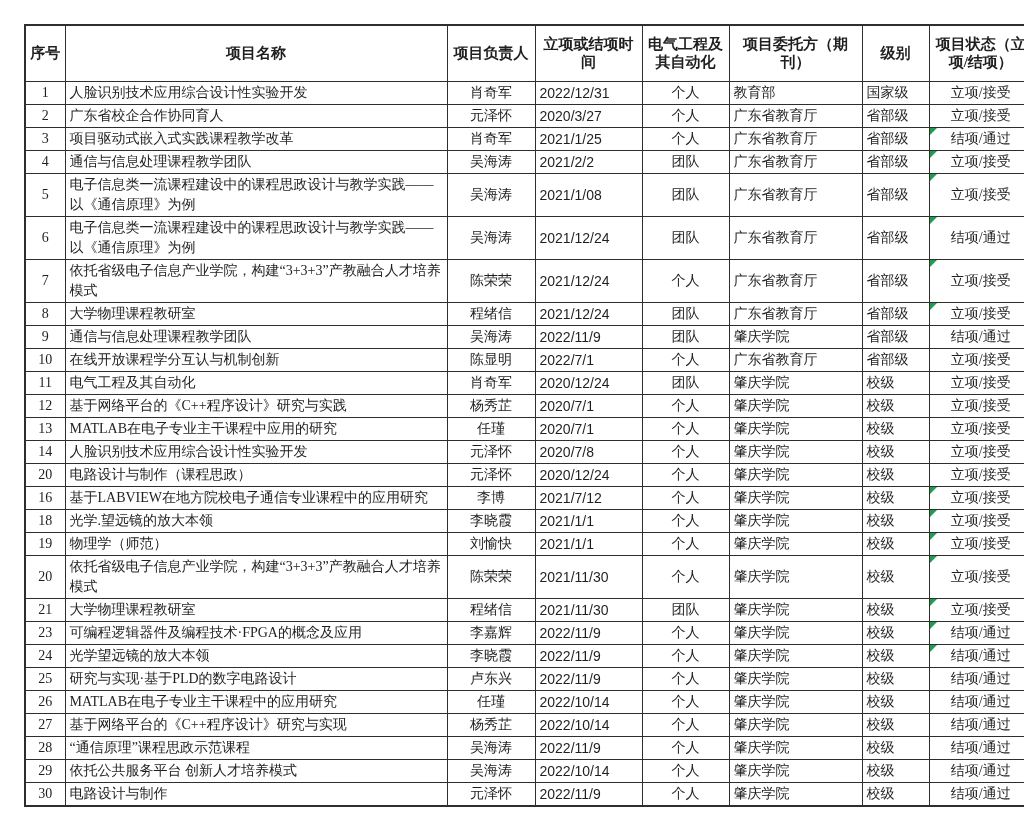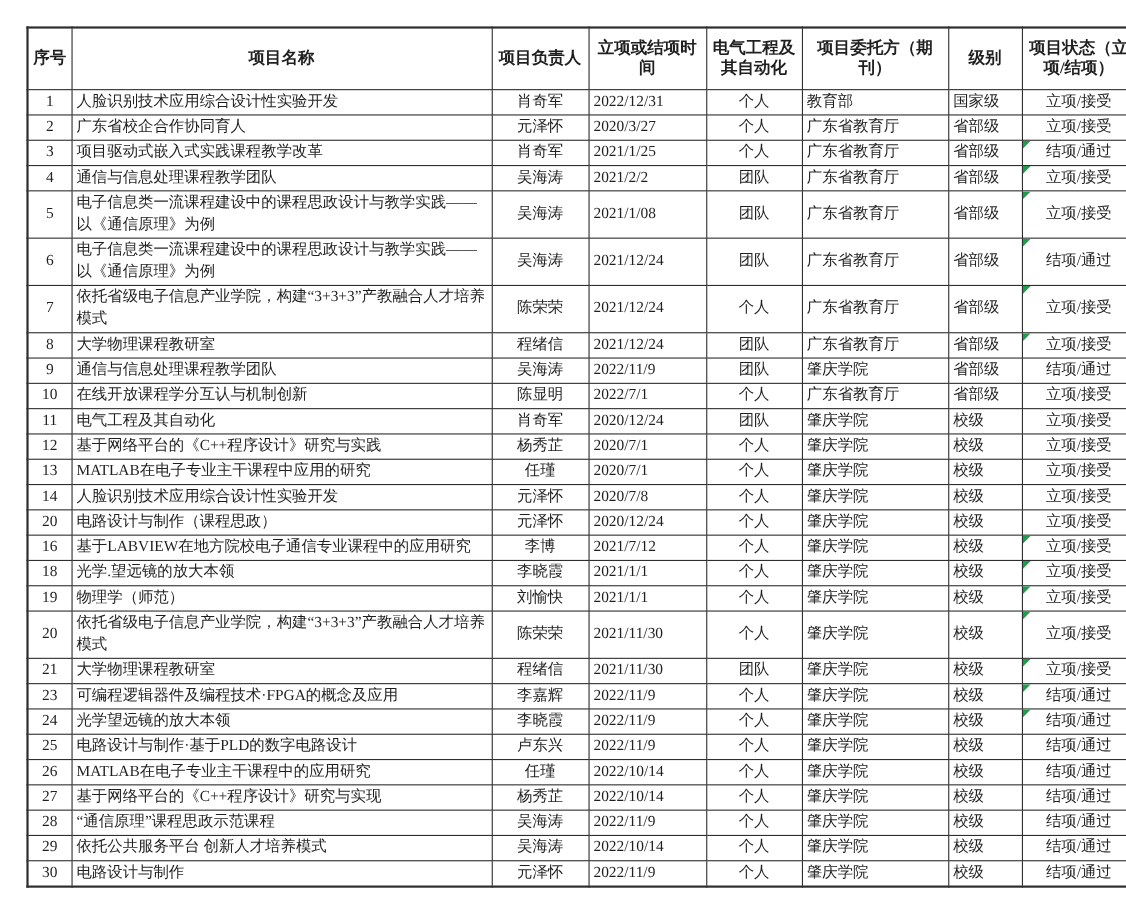--- a/index.html
+++ b/index.html
@@ -41,21 +41,21 @@
     font-size: 15px;
     text-align: center;
     height: 56px;
     padding: 2px 3px;
     line-height: 18px;
   }
   .project-table td { height: 20px; }
   .col-index  { text-align: center; }
   .col-name   { text-align: left; }
   .col-leader { text-align: center; }
-  .col-date   { text-align: left; font-family: Liberation Serif, serif; }
+  .col-date   { text-align: left; font-family: Liberation Sans, sans-serif; }
   .col-team   { text-align: center; }
   .col-client { text-align: left; }
   .col-level  { text-align: left; }
   .col-status { text-align: center; }
   .marker {
     position: absolute;
     top: 0;
     left: 0;
     width: 0;
     height: 0;
@@ -306,21 +306,21 @@
           <td class="col-name">光学望远镜的放大本领</td>
           <td class="col-leader">李晓霞</td>
           <td class="col-date">2022/11/9</td>
           <td class="col-team">个人</td>
           <td class="col-client">肇庆学院</td>
           <td class="col-level">校级</td>
           <td class="col-status"><span class="marker"></span>结项/通过</td>
         </tr>
         <tr>
           <td class="col-index">25</td>
-          <td class="col-name">电路设计与制作·基于PLD的数字电路设计</td>
+          <td class="col-name">研究与实现·基于PLD的数字电路设计</td>
           <td class="col-leader">卢东兴</td>
           <td class="col-date">2022/11/9</td>
           <td class="col-team">个人</td>
           <td class="col-client">肇庆学院</td>
           <td class="col-level">校级</td>
           <td class="col-status">结项/通过</td>
         </tr>
         <tr>
           <td class="col-index">26</td>
           <td class="col-name">MATLAB在电子专业主干课程中的应用研究</td>

